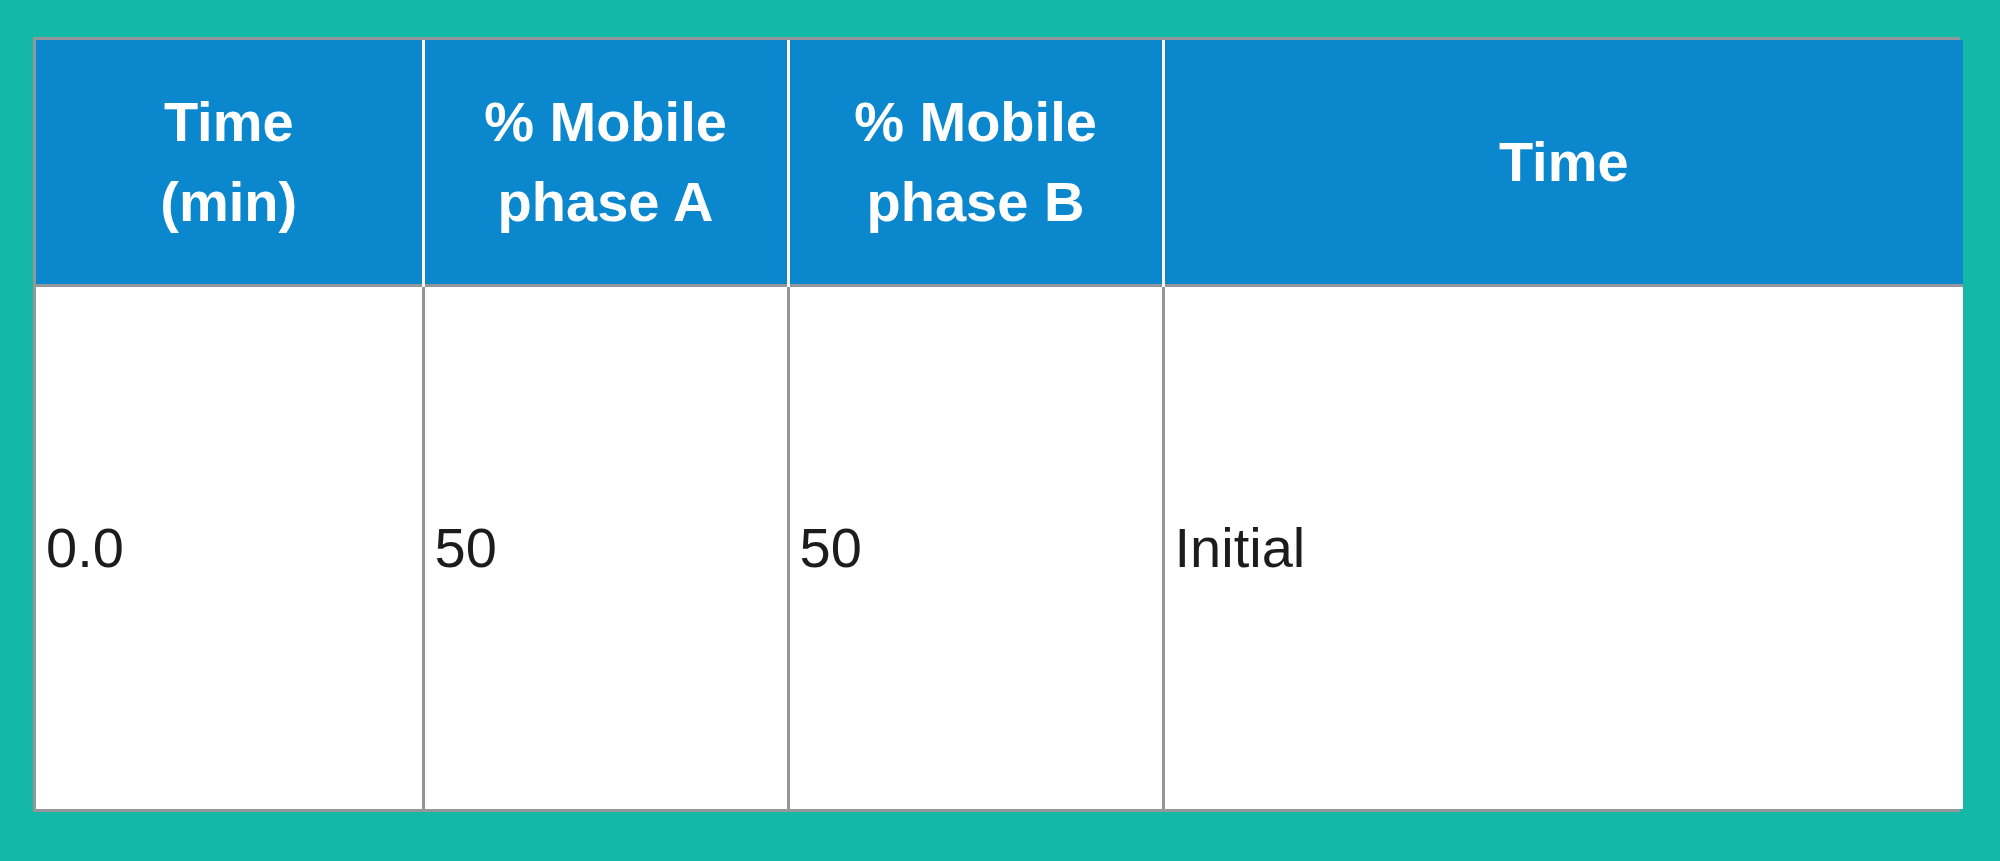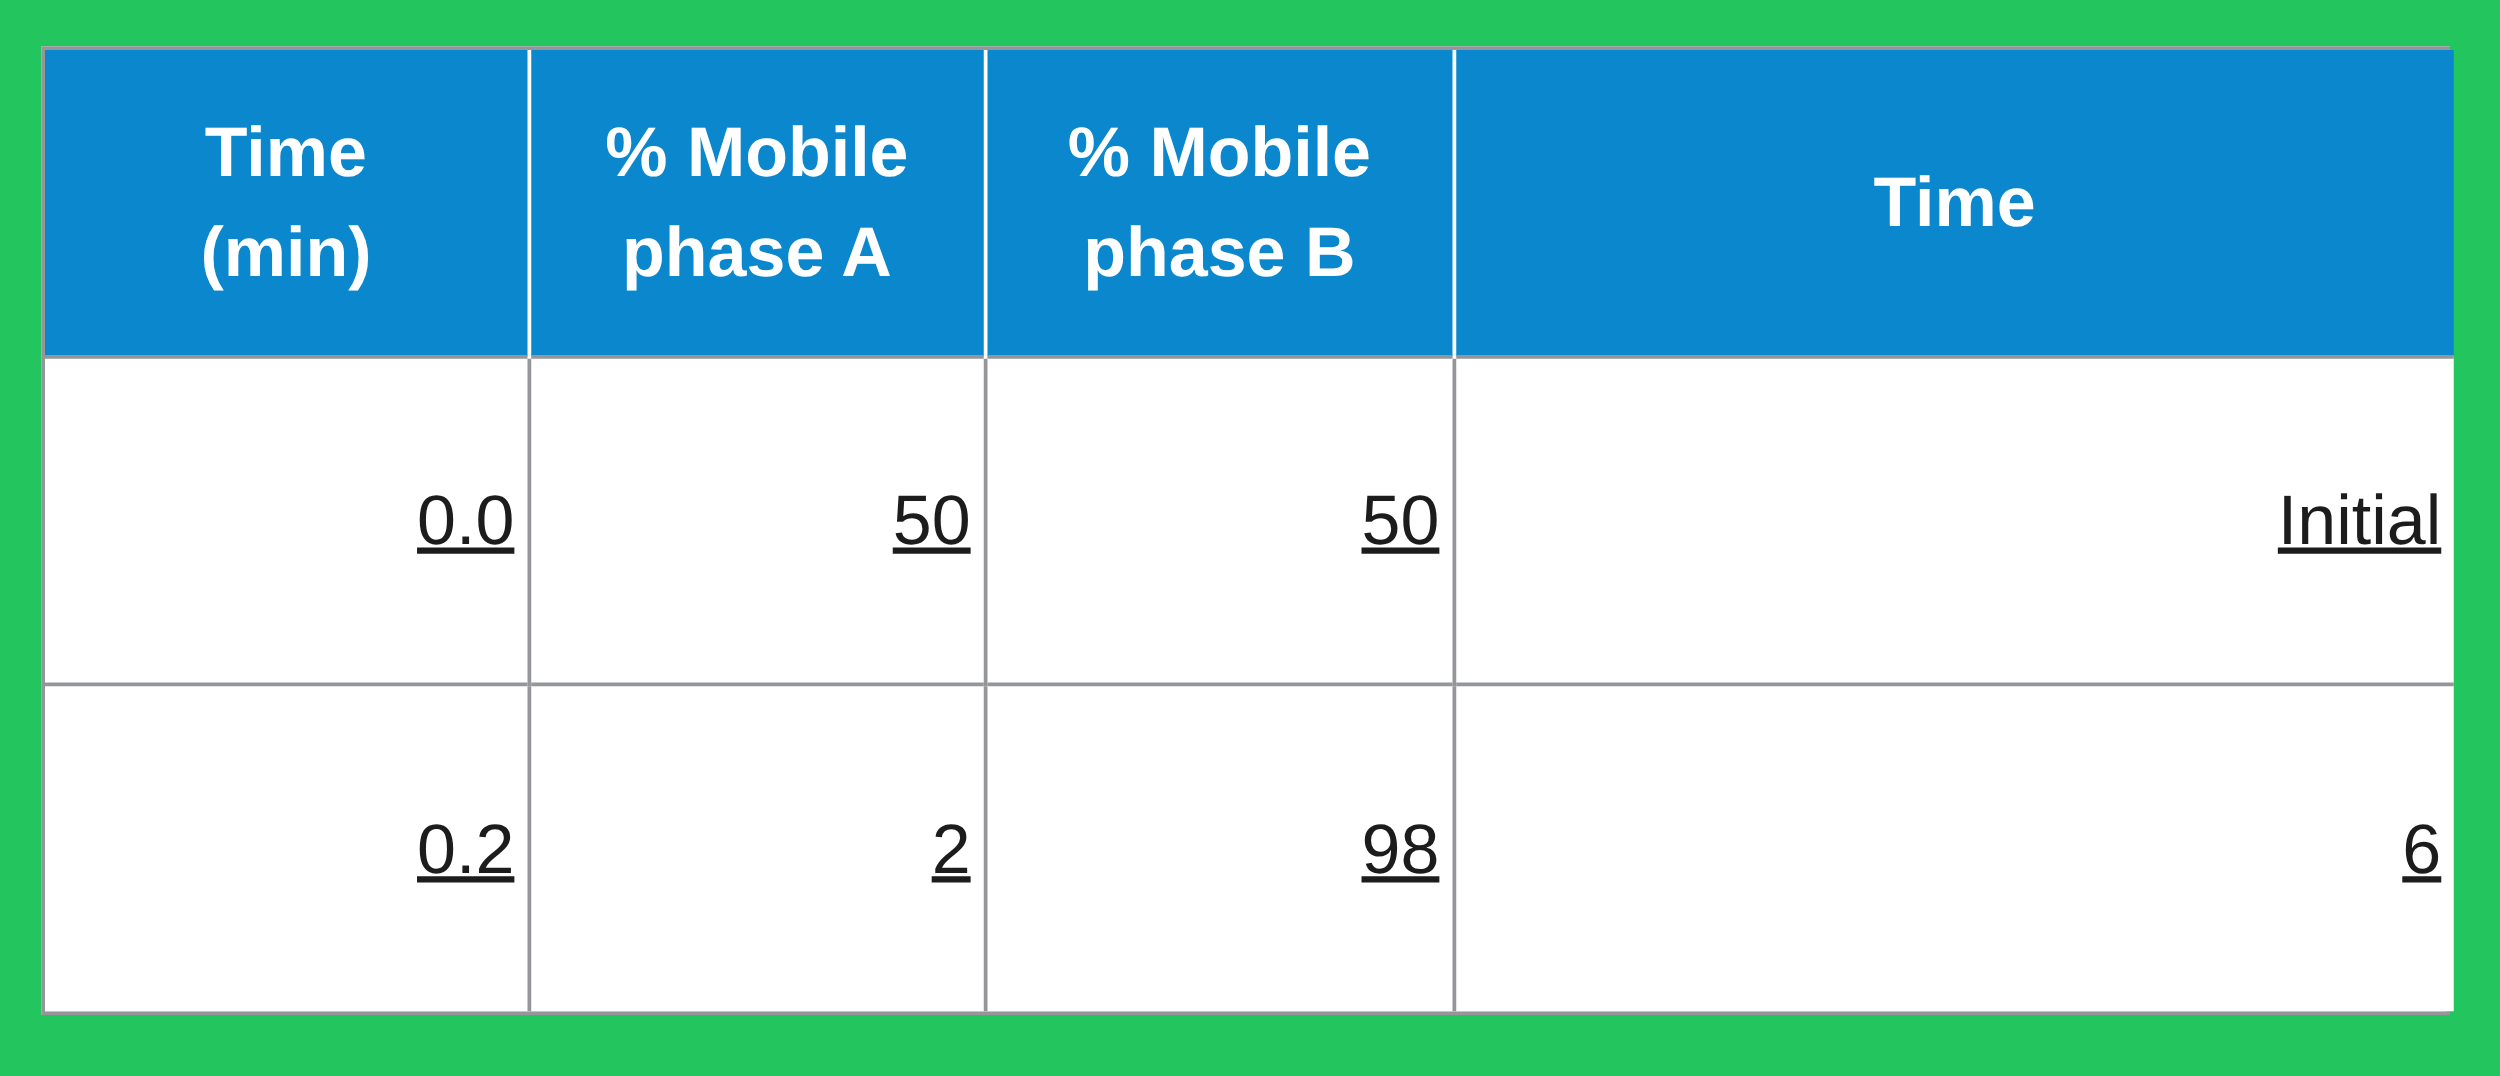--- a/index.html
+++ b/index.html
@@ -13,21 +13,21 @@
     height: 861px;
     overflow: hidden;
     font-family: "Liberation Sans", sans-serif;
     -webkit-font-smoothing: antialiased;
   }
 
   .page {
     position: relative;
     width: 2000px;
     height: 861px;
-    background: #22c55e;
+    background: #14b8a6;
   }
 
   .table-wrap {
     position: absolute;
     left: 33px;
     top: 37px;
     width: 1927px;
     height: 775px;
     box-sizing: border-box;
     border: 3px solid #949699;
@@ -65,30 +65,29 @@
     display: block;
   }
 
   
   tbody tr {
     height: 131px;
   }
   tbody td {
     font-size: 56px;
     color: #1c1c1c;
-    text-align: right;
+    text-align: left;
     vertical-align: middle;
     background: #ffffff;
     border-top: 3px solid #949699;
     border-right: 3px solid #949699;
     padding: 0 10px;
     box-sizing: border-box;
     font-weight: normal;
     line-height: 1.1;
-    text-decoration: underline;
   }
   tbody td:last-child {
     border-right: none;
   }
 
   
   col.c-time  { width: 387px; }
   col.c-a     { width: 365px; }
   col.c-b     { width: 375px; }
   col.c-curve { width: 800px; }
@@ -126,22 +125,16 @@
         </tr>
       </thead>
 
       <tbody>
         <tr>
           <td>0.0</td>
           <td>50</td>
           <td>50</td>
           <td>Initial</td>
         </tr>
-        <tr>
-          <td>0.2</td>
-          <td>2</td>
-          <td>98</td>
-          <td>6</td>
-        </tr>
       </tbody>
     </table>
   </div>
 </div>
 
 </body></html>

